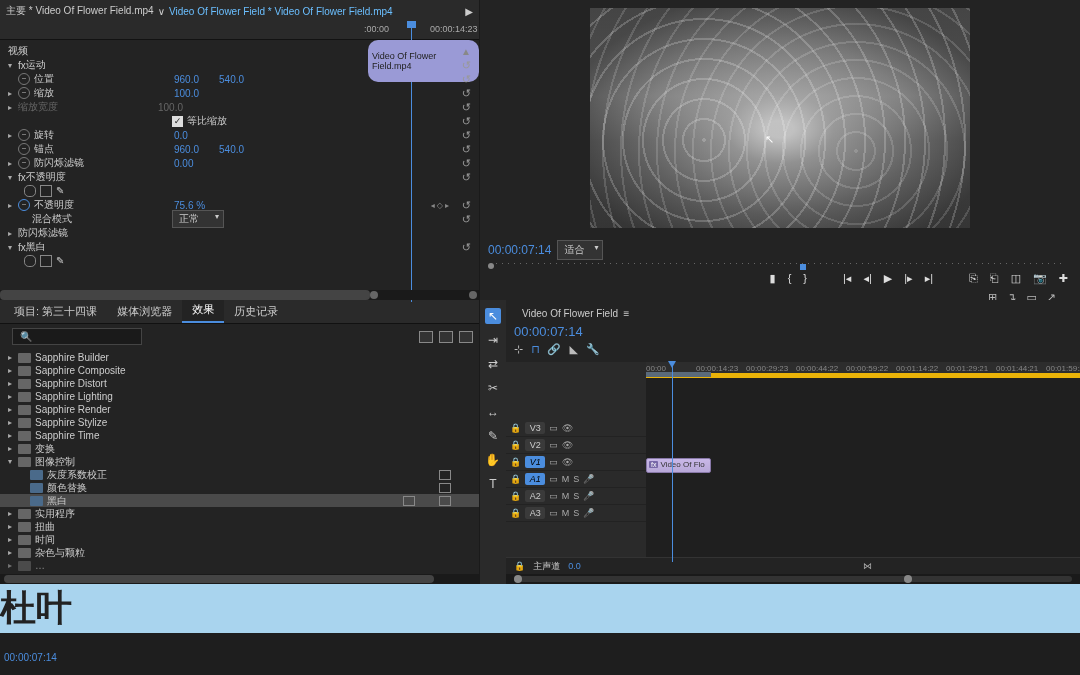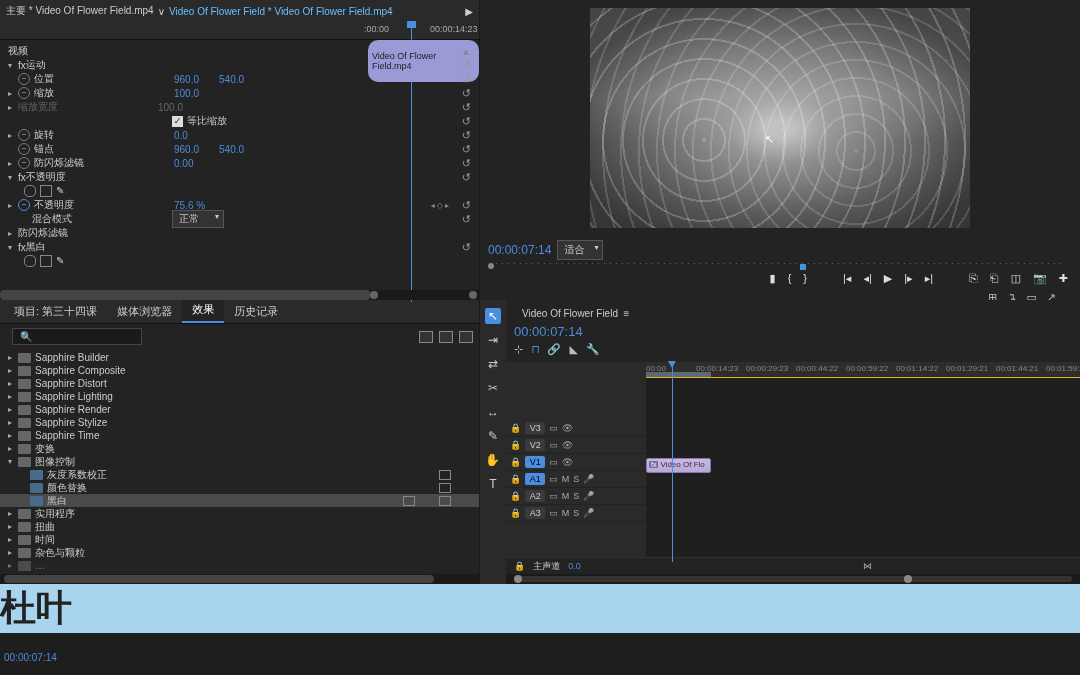--- a/index.html
+++ b/index.html
@@ -86,31 +86,31 @@
 
 
 .timeline { flex: 1; background: #232323; display: flex; flex-direction: column; }
 .tl-header { display: flex; flex-direction: column; padding: 4px 8px; }
 .tl-tabs { display: flex; height: 18px; align-items: center; }
 .tl-tabs .tltab { padding: 2px 8px; font-size: 10px; background: #232323; }
 .tl-tc { color: #4b8dde; font-size: 13px; padding: 2px 0; }
 .tl-icons-row { display: flex; gap: 8px; padding: 2px 0; align-items: center; color: #bbb; }
 .tl-icons-row span { font-size: 11px; cursor: pointer; }
 .tl-icons-row .snap { color: #4b8dde; }
-.tl-ruler { height: 16px; background: #2d2d2d; position: relative; margin-left: 140px; border-bottom: 1px solid #eab308; font-size: 8px; color: #888; }
+.tl-ruler { height: 16px; background: #2d2d2d; position: relative; margin-left: 140px; border-bottom: 5px solid #eab308; font-size: 8px; color: #888; }
 .tl-ruler .tk { position: absolute; top: 2px; }
 .tl-ruler .inout { position: absolute; left: 0; top: 10px; width: 65px; height: 5px; background: #5a6a7a; }
 .tl-playhead { position: absolute; left: 26px; top: 0; width: 1px; height: 200px; background: #4b8dde; z-index: 5; }
 .tl-playhead::before { content: ''; position: absolute; top: -1px; left: -4px; border-left: 4px solid transparent; border-right: 4px solid transparent; border-top: 7px solid #4b8dde; }
 .tl-tracks { flex: 1; position: relative; display: flex; }
 .tl-track-headers { width: 140px; background: #2a2a2a; display: flex; flex-direction: column; padding-top: 58px; }
 .trk-row { display: flex; align-items: center; height: 17px; font-size: 9px; gap: 4px; padding: 0 4px; border-bottom: 1px solid #222; }
 .trk-row .lock { color: #888; }
 .trk-row .name { background: #3a3a3a; padding: 1px 4px; border-radius: 2px; min-width: 20px; text-align: center; }
-.trk-row .name.active { background: #4b8dde; color: #000; }
+.trk-row .name.active { background: #4b8dde; color: #000; font-style: italic; }
 .trk-row .tog { color: #aaa; }
 .tl-track-area { flex: 1; position: relative; background: #1f1f1f; }
 .clip { position: absolute; left: 0; top: 96px; width: 65px; height: 15px; background: linear-gradient(#c9b8e8, #b8a8d8); border: 1px solid #8878a8; border-radius: 2px; font-size: 8px; color: #333; padding: 1px 2px; overflow: hidden; }
 .clip .fx-badge { display: inline-block; background: #7868a8; color: #fff; padding: 0 2px; margin-right: 2px; font-size: 7px; border-radius: 1px; }
 .tl-master-row { display: flex; align-items: center; height: 17px; padding: 0 8px; font-size: 9px; gap: 8px; border-top: 1px solid #333; }
 .tl-master-row .val { color: #4b8dde; }
 .tl-master-row .mark { margin-left: auto; margin-right: 200px; color: #aaa; }
 .tl-zoom { height: 10px; background: #1a1a1a; display: flex; align-items: center; padding: 0 8px; }
 .tl-zoom .bar { flex: 1; height: 6px; background: #333; border-radius: 3px; position: relative; }
 .tl-zoom .bar .d1 { position: absolute; left: 0; top: -1px; width: 8px; height: 8px; background: #888; border-radius: 50%; }

